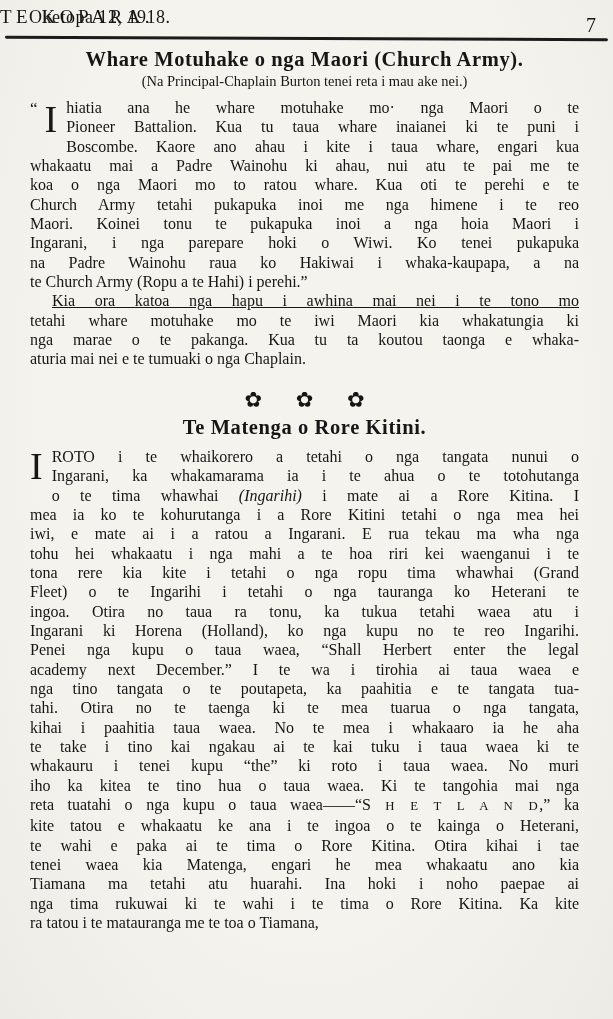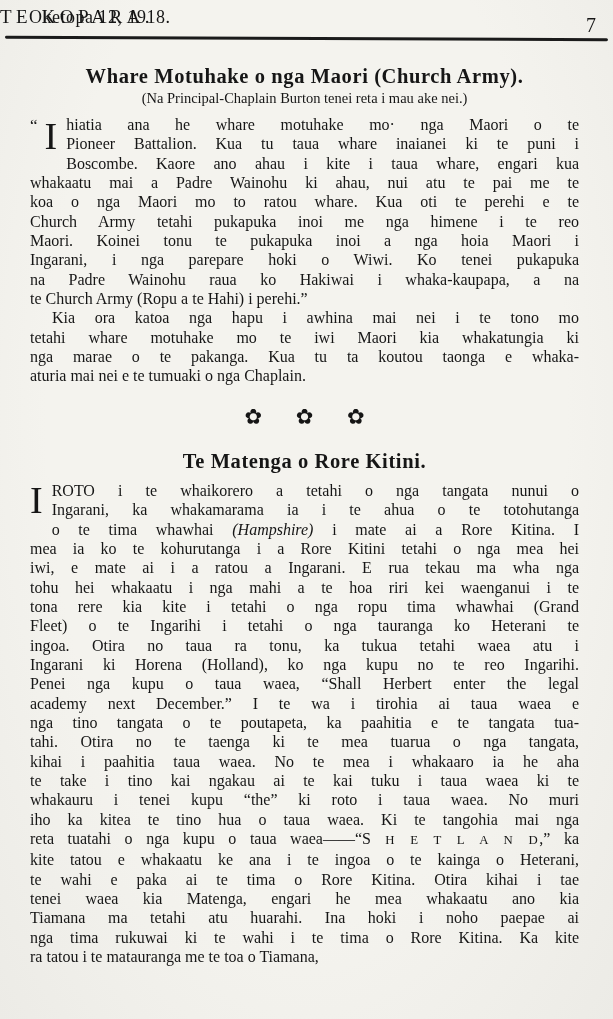--- a/index.html
+++ b/index.html
@@ -34,31 +34,31 @@
     position: absolute; left: 5px; right: 5px; top: 37px;
     height: 2.6px; background: #1b1b1b;
     transform: rotate(0.22deg);
     border-radius: 2px;
   }
   
   .content { padding: 0 34px 0 30px; }
   .article-title {
     text-align: center; font-weight: bold;
     font-size: 20.5px; letter-spacing: 0.6px;
-    margin-top: 17px; line-height: 26px;
+    margin-top: 0; line-height: 26px;
   }
   .article-byline {
     text-align: center; font-size: 14.5px;
     line-height: 19px;
   }
   .para { font-size: 16px; line-height: 19.35px; }
   .para.first { margin-top: 7px; }
   .tline { text-align: justify; text-align-last: justify; }
   .tline.last { text-align-last: left; }
-  .tline.indent { text-indent: 22px; }
+  .tline.indent { text-indent: 22px; text-decoration: underline; }
   .it { font-style: italic; }
   .sc { font-size: 0.8em; letter-spacing: 1.5px; }
   
   .dc-wrap {
     float: left; height: 38px;
     margin: 1px 9px 0 0;
     white-space: nowrap;
   }
   .dc-quote {
     font-size: 17px; vertical-align: 18px; margin-right: 7px;
@@ -124,21 +124,21 @@
     </div>
 
     <div>
       <div class="article-title title2">Te Matenga o Rore Kitini.</div>
 
       <div class="para first">
         <span class="dc-wrap"><span class="dc-letter">I</span></span>
         <div>
             <div class="tline"><span>ROTO i te whaikorero a tetahi o nga tangata nunui o</span></div>
             <div class="tline"><span>Ingarani, ka whakamarama ia i te ahua o te totohutanga</span></div>
-            <div class="tline"><span>o te tima whawhai </span><span class="it">(Hampshire)</span><span> i mate ai a Rore Kitina.  I</span></div>
+            <div class="tline"><span>o te tima whawhai </span><span class="it">(Ingarihi)</span><span> i mate ai a Rore Kitina.  I</span></div>
             <div class="tline"><span>mea ia ko te kohurutanga i a Rore Kitini tetahi o nga mea hei</span></div>
             <div class="tline"><span>iwi, e mate ai i a ratou a Ingarani.  E rua tekau ma wha nga</span></div>
             <div class="tline"><span>tohu hei whakaatu i nga mahi a te hoa riri kei waenganui i te</span></div>
             <div class="tline"><span>tona rere kia kite i tetahi o nga ropu tima whawhai (Grand</span></div>
             <div class="tline"><span>Fleet) o te Ingarihi i tetahi o nga tauranga ko Heterani te</span></div>
             <div class="tline"><span>ingoa.  Otira no taua ra tonu, ka tukua tetahi waea atu i</span></div>
             <div class="tline"><span>Ingarani ki Horena (Holland), ko nga kupu no te reo Ingarihi.</span></div>
             <div class="tline"><span>Penei nga kupu o taua waea, “Shall Herbert enter the legal</span></div>
             <div class="tline"><span>academy next December.”  I te wa i tirohia ai taua waea e</span></div>
             <div class="tline"><span>nga tino tangata o te poutapeta, ka paahitia e te tangata tua-</span></div>

